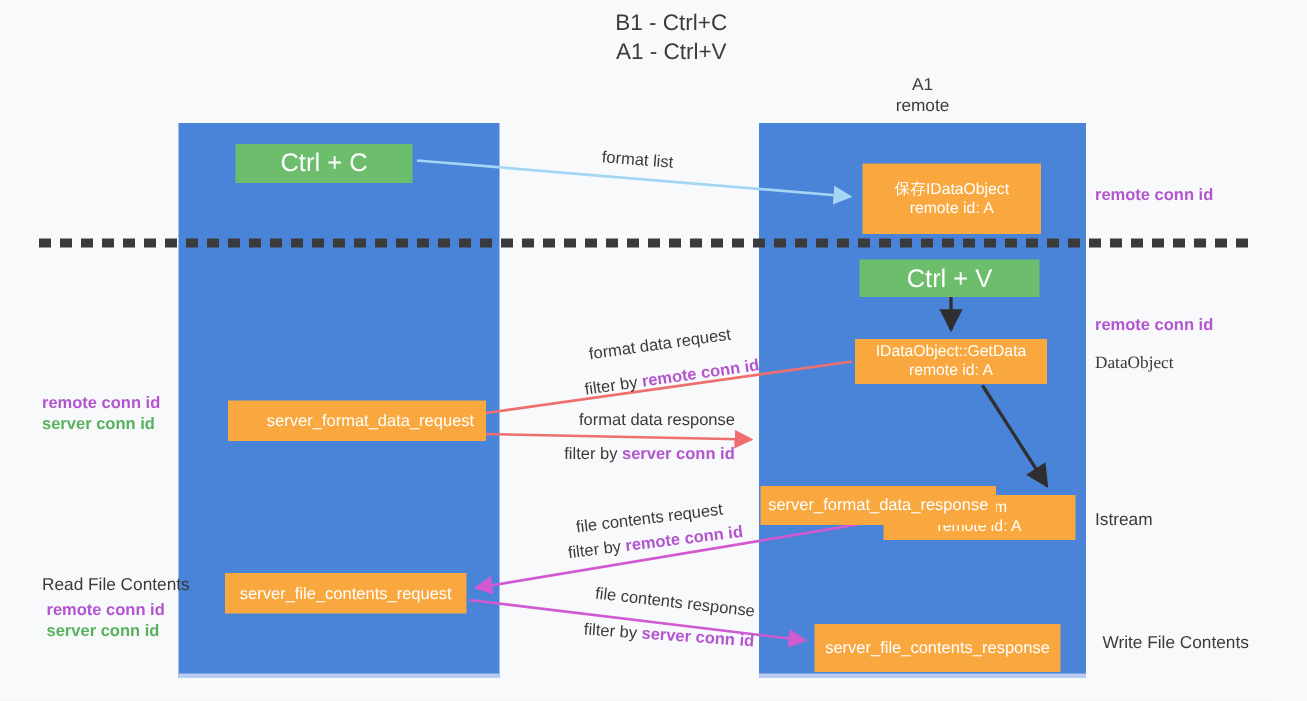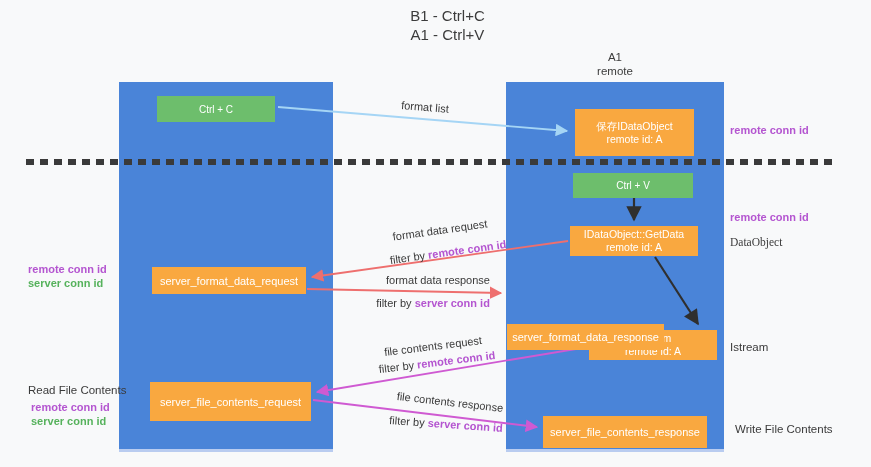--- a/index.html
+++ b/index.html
@@ -30,21 +30,21 @@
   }
   .dashline{
     position:absolute; left:26px; top:159px; width:807px; height:6px;
     background:repeating-linear-gradient(90deg,#3a3a3a 0 8px,transparent 8px 14px);
   }
   svg.arrows{position:absolute; left:0; top:0; pointer-events:none;}
   .node{
     position:absolute; display:flex; flex-direction:column; align-items:center;
     justify-content:center; color:#fff; text-align:center; white-space:nowrap;
   }
-  .node.green{background:var(--node-green); font-size:10px;}
+  .node.green{background:var(--node-green); font-size:17px;}
   .node.orange{background:var(--node-orange); font-size:11px;}
   .node.orange.two-line{font-size:10.5px; line-height:13px;}
   .flow-label{
     position:absolute; font-size:11px; color:var(--ink); white-space:nowrap;
     transform:translate(-50%,-50%);
   }
   .side-label{position:absolute; font-size:11.5px; color:var(--ink); white-space:nowrap;}
   .conn-purple{color:var(--purple); font-weight:bold; font-size:11px;}
   .conn-green{color:var(--green-text); font-weight:bold; font-size:11px;}
 </style>
@@ -108,29 +108,29 @@
   <div class="node orange two-line" style="left:570px; top:226px; width:128px; height:30px;">
     <span>IDataObject::GetData</span>
     <span>remote id: A</span>
   </div>
 
   <div class="node orange two-line" style="left:589px; top:330px; width:128px; height:30px;">
     <span>IStream</span>
     <span>remote id: A</span>
   </div>
 
-  <div class="node orange" style="left:152px; top:267px; width:154px; height:27px;">
+  <div class="node orange" style="left:152px; top:267px; width:154px; height:27px;padding-left:18px;">
     <span>server_format_data_request</span>
   </div>
 
   <div class="node orange" style="left:507px; top:280px; width:157px; height:26px;margin-top:44px;">
     <span>server_format_data_response</span>
   </div>
 
-  <div class="node orange" style="left:150px; top:382px; width:161px; height:39px;">
+  <div class="node orange" style="left:150px; top:382px; width:161px; height:27px;">
     <span>server_file_contents_request</span>
   </div>
 
   <div class="node orange" style="left:543px; top:416px; width:164px; height:32px;">
     <span>server_file_contents_response</span>
   </div>
 
   <div class="flow-label" style="left:425px; top:107px; transform:translate(-50%,-50%) rotate(4.5deg);">format list</div>
 
   <div class="flow-label" style="left:440px; top:230px; transform:translate(-50%,-50%) rotate(-8deg);">format data request</div>

